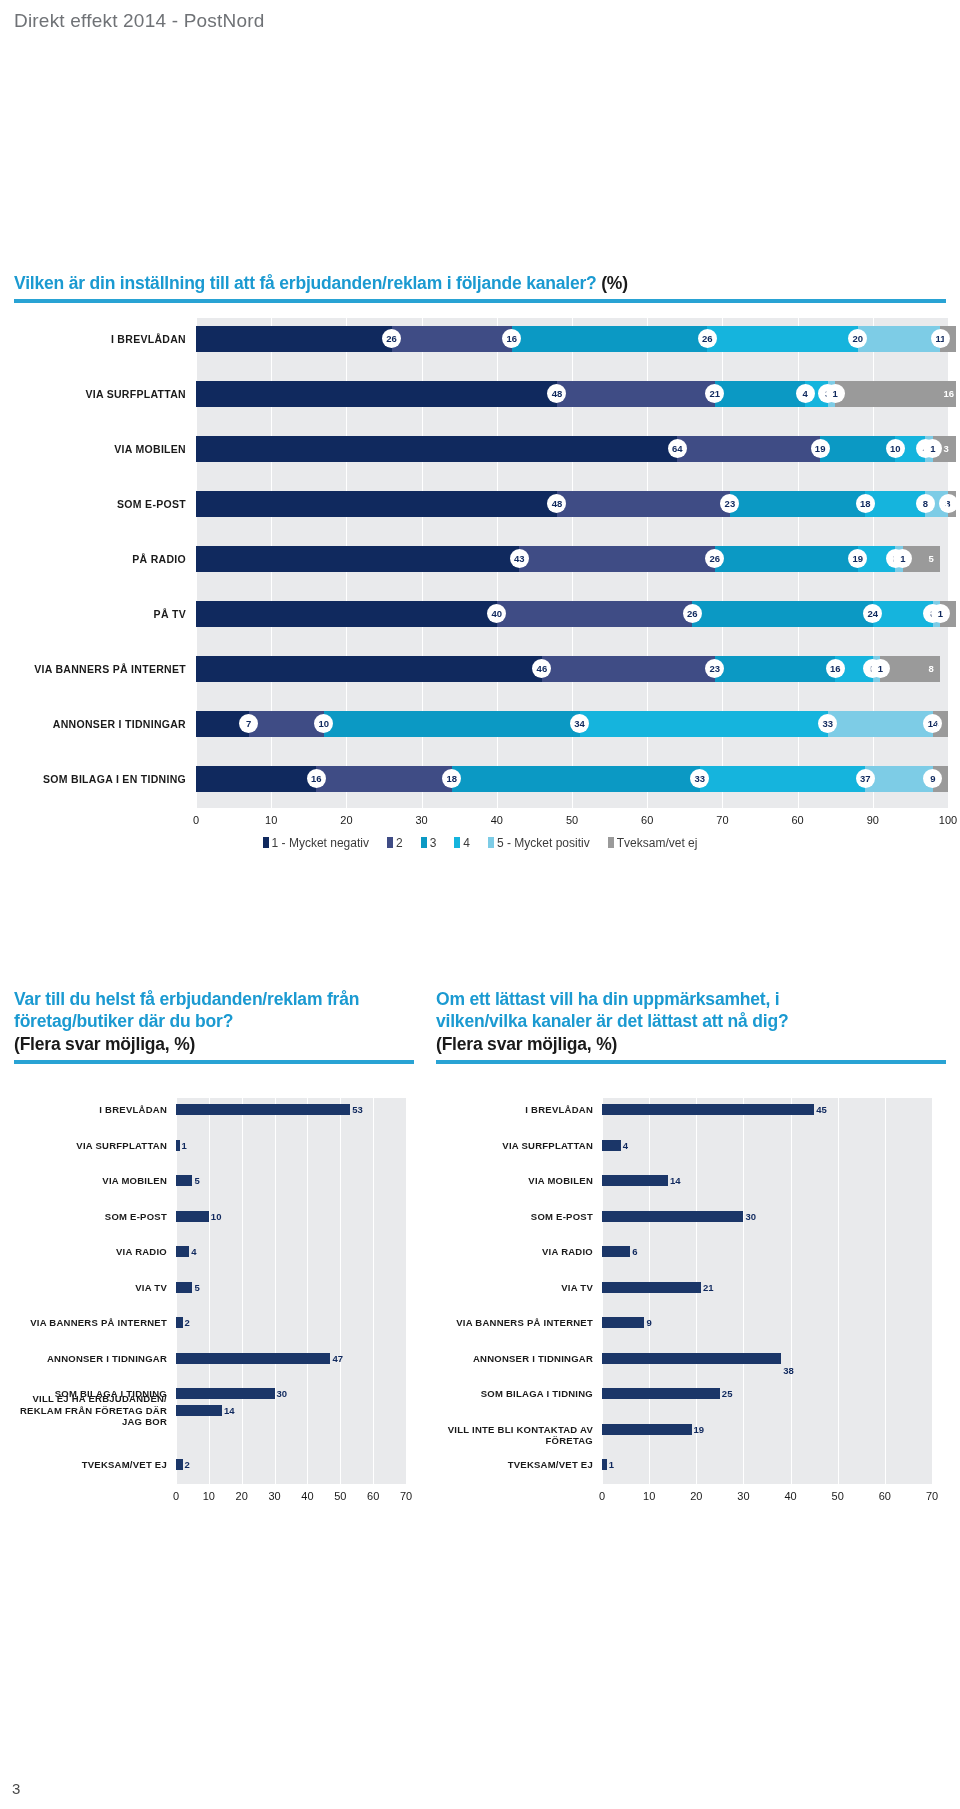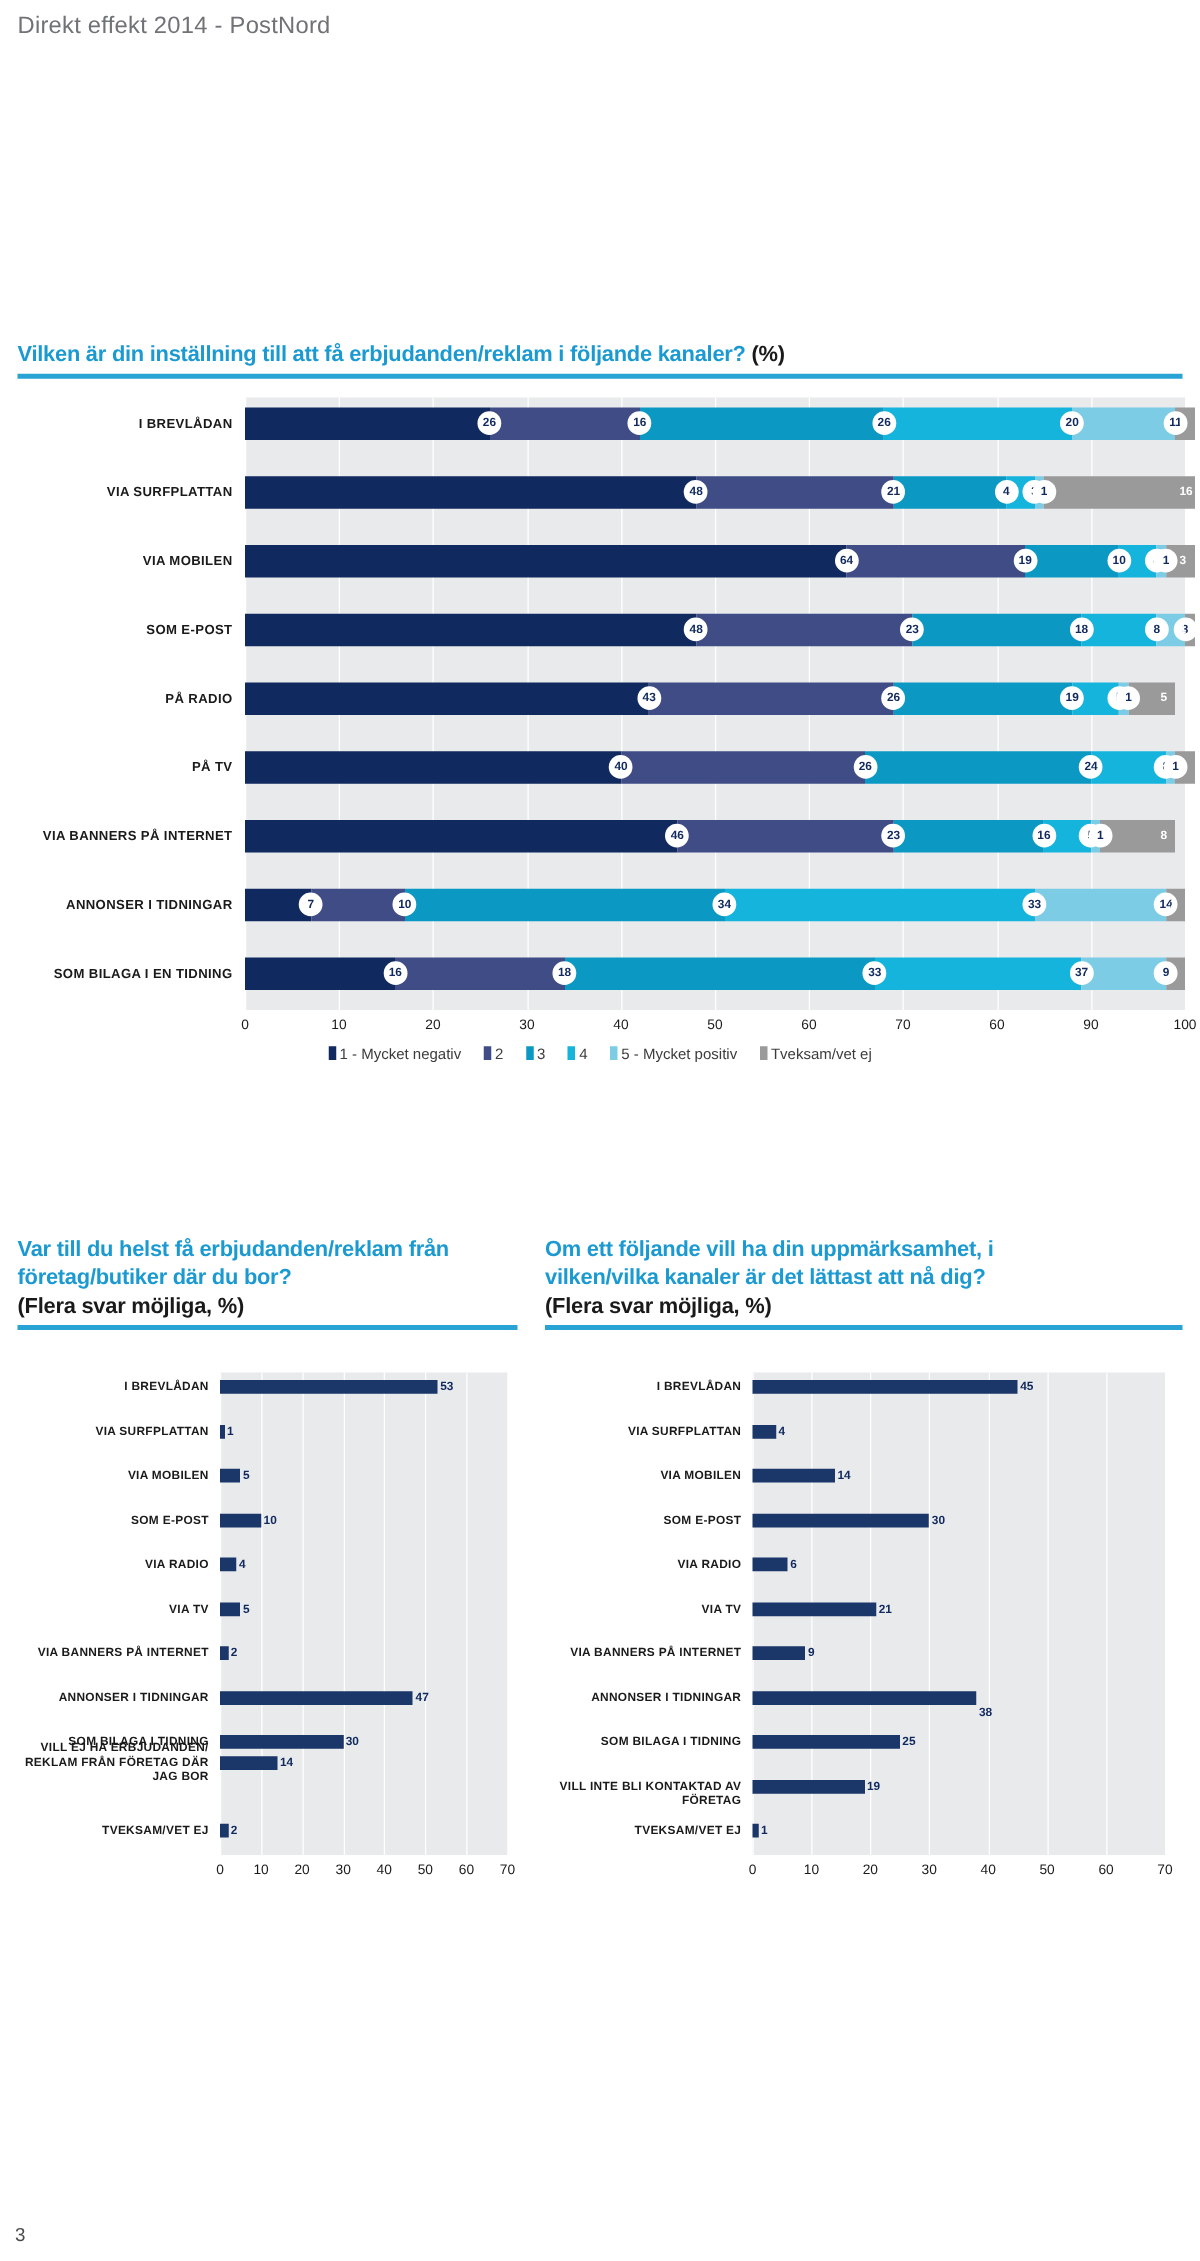--- a/index.html
+++ b/index.html
@@ -363,21 +363,21 @@
     <div class="line1">
       <span>Var till du helst få erbjudanden/reklam från</span><br>
       <span>företag/butiker där du bor?</span><br>
       <span class="black">(Flera svar möjliga, %)</span>
     </div>
     <div class="rule"></div>
   </div>
 
   <div class="sec-head" style="left:436px; top:988px; width:510px;">
     <div class="line1">
-      <span>Om ett följande vill ha din uppmärksamhet, i</span><br>
+      <span>Om ett lättast vill ha din uppmärksamhet, i</span><br>
       <span>vilken/vilka kanaler är det lättast att nå dig?</span><br>
       <span class="black">(Flera svar möjliga, %)</span>
     </div>
     <div class="rule"></div>
   </div>
 
   <div class="sub-chart" id="chart-left" style="left:0px; top:1098px; width:420px; height:420px;">
       <div class="plot-bg" style="left: 176px; top: 0px; width: 230px; height: 386px;"></div>
       <div class="gridline" style="left: 176px; top: 0px; height: 386px;"></div>
       <div class="gridline" style="left: 208.857px; top: 0px; height: 386px;"></div>

